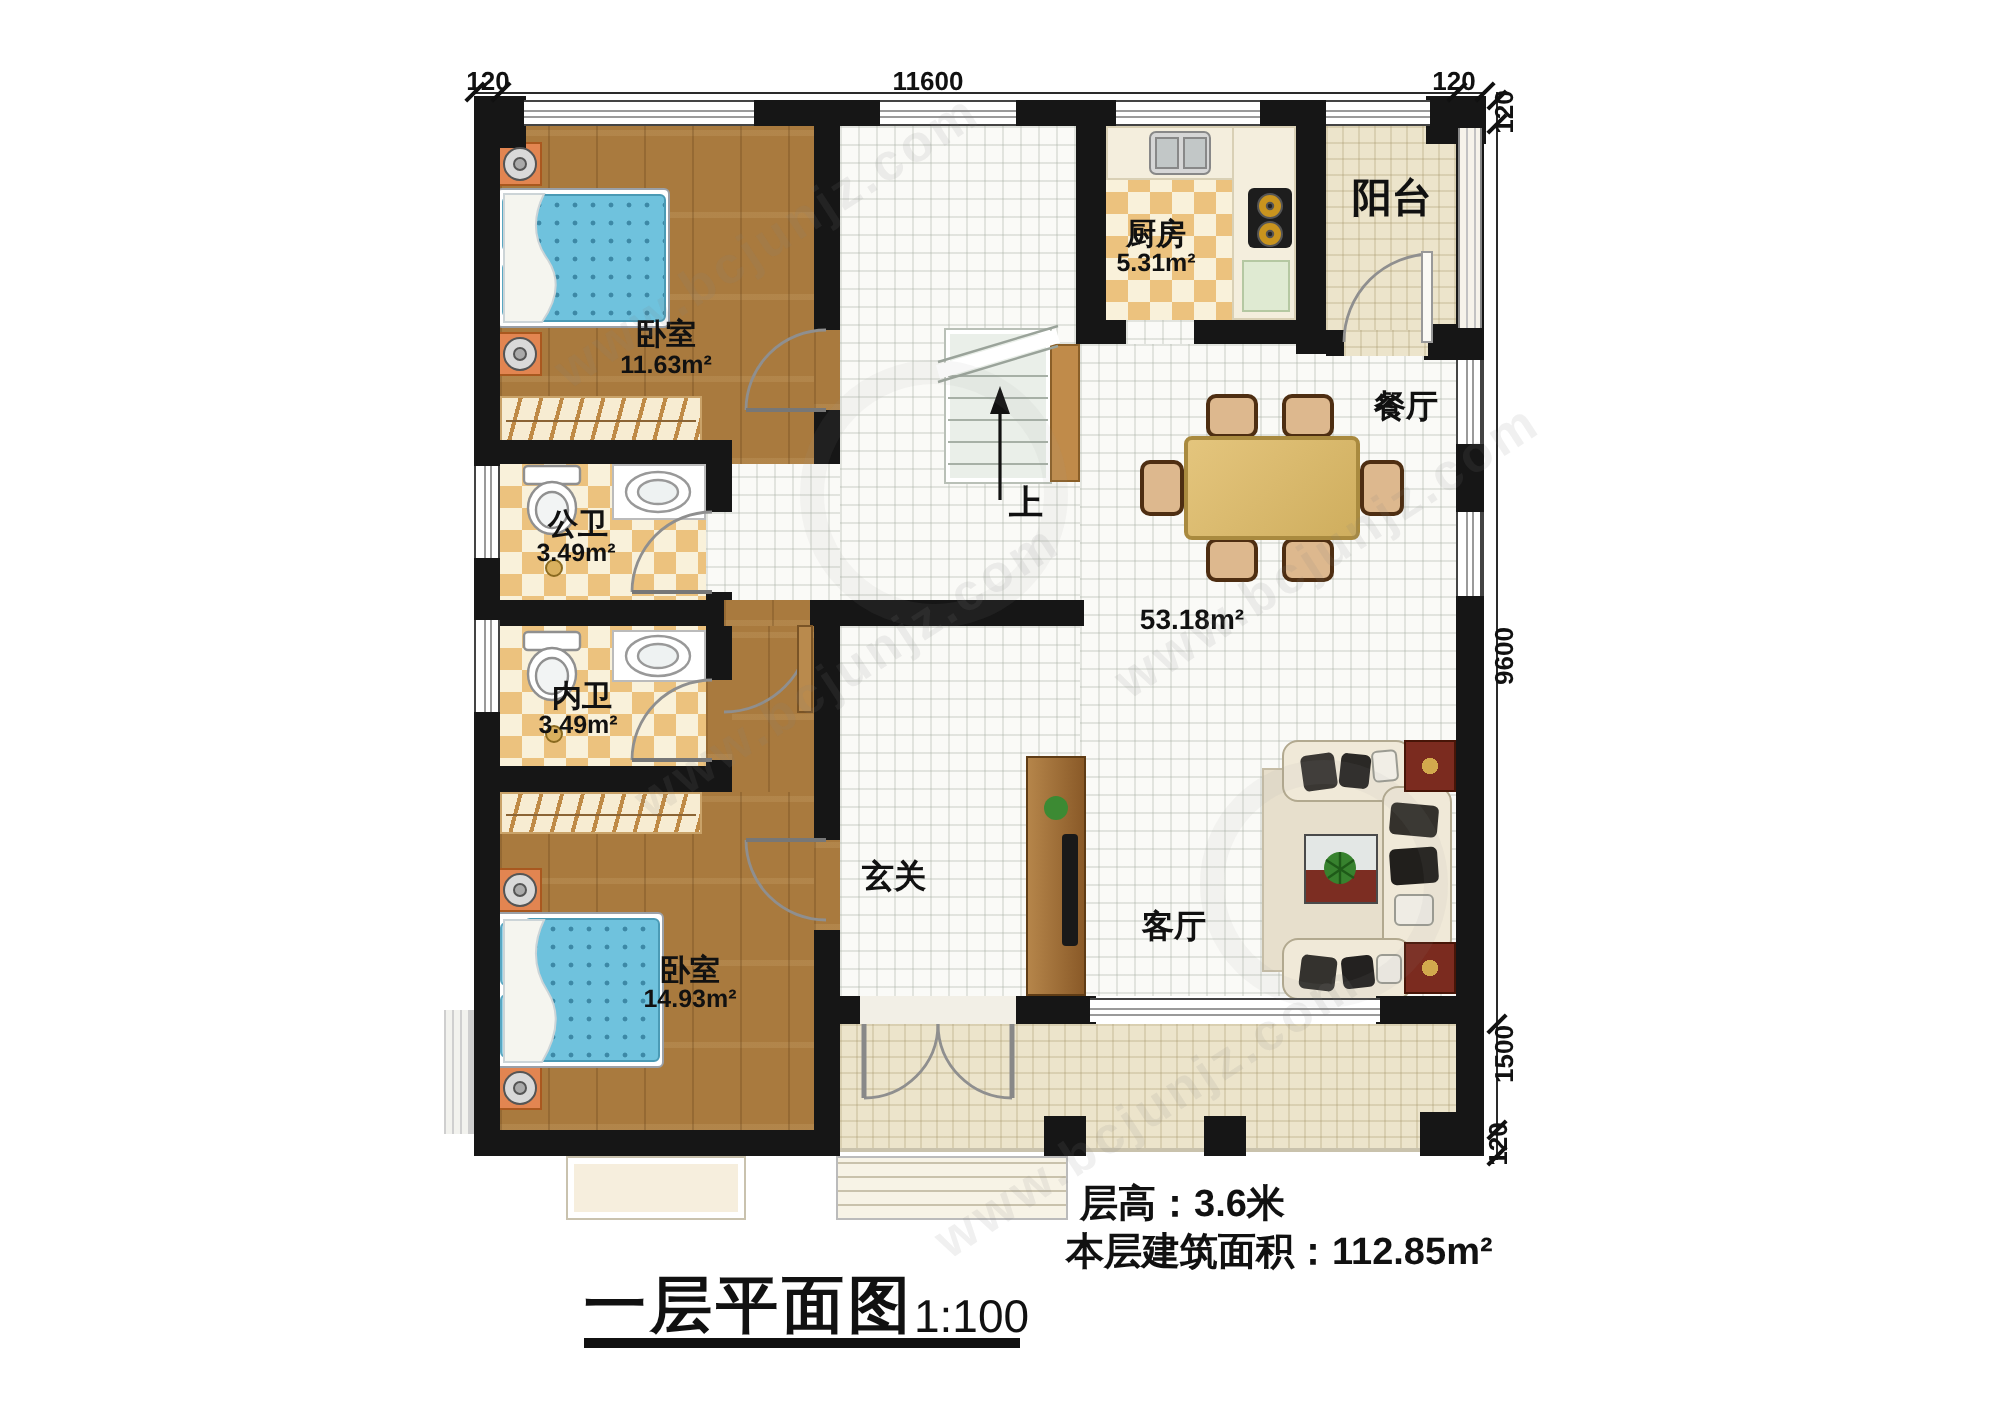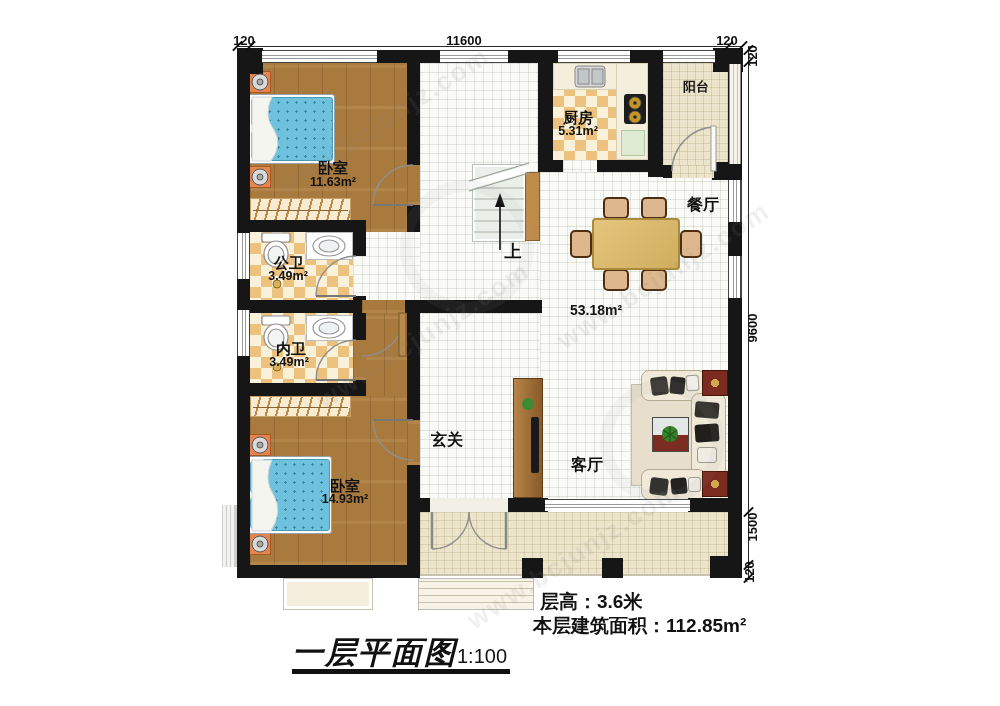--- a/index.html
+++ b/index.html
@@ -44,21 +44,21 @@
   
   .lbl{position:absolute;transform:translate(-50%,-50%);font-weight:700;white-space:nowrap;text-align:center;line-height:1.05;}
   .rname{font-size:15px;}
   .rarea{font-size:12.5px;}
   .dim{position:absolute;font-size:13px;font-weight:700;text-align:center;}
   .vdim{position:absolute;font-size:13px;font-weight:700;transform:translate(-50%,-50%) rotate(-90deg);white-space:nowrap;}
   .tick{position:absolute;width:13px;height:2px;background:#111;transform:rotate(-45deg);}
   .dimline{position:absolute;background:#2a2a2a;}
   
   .f-title{position:absolute;font-size:31px;font-weight:700;letter-spacing:2px;}
-  .f-scale{position:absolute;font-size:20px;font-weight:500;}
+  .f-scale{position:absolute;font-size:23px;font-weight:500;}
   .f-stat{position:absolute;font-size:19px;font-weight:600;white-space:nowrap;}
   .underline{position:absolute;background:#111;}
   .wm{position:absolute;color:rgba(130,130,130,.12);font-size:26px;font-weight:700;
       transform:rotate(-33deg);letter-spacing:2px;white-space:nowrap;pointer-events:none;}
   svg.overlay{position:absolute;left:0;top:0;pointer-events:none;}
 </style>
 </head>
 <body>
 
 <div class="canvas">
@@ -285,21 +285,21 @@
       <circle cx="670" cy="434" r="8" fill="#37822e"></circle>
       <path d="M663,430 L677,439 M664,439 L677,430 M670,426 L670,442" stroke="#1e5a18" stroke-width="1.2"></path>
     </g>
     <circle cx="528" cy="404" r="6" fill="#3c8a33"></circle>
   </svg>
 
   <div class="lbl rname" style="left:333px;top:168px;">卧室</div>
   <div class="lbl rarea" style="left:333px;top:183px;">11.63m²</div>
   <div class="lbl rname" style="left:578px;top:118px;">厨房</div>
   <div class="lbl rarea" style="left:578px;top:132px;">5.31m²</div>
-  <div class="lbl" style="left:696px;top:87px;font-size:13px;">阳台</div>
+  <div class="lbl" style="left:696px;top:100px;font-size:20px;">阳台</div>
   <div class="lbl" style="left:703px;top:205px;font-size:16px;">餐厅</div>
   <div class="lbl rname" style="left:289px;top:263px;">公卫</div>
   <div class="lbl rarea" style="left:288px;top:277px;">3.49m²</div>
   <div class="lbl rname" style="left:291px;top:349px;">内卫</div>
   <div class="lbl rarea" style="left:289px;top:363px;">3.49m²</div>
   <div class="lbl rname" style="left:345px;top:486px;">卧室</div>
   <div class="lbl rarea" style="left:345px;top:500px;">14.93m²</div>
   <div class="lbl" style="left:447px;top:440px;font-size:16px;">玄关</div>
   <div class="lbl" style="left:587px;top:465px;font-size:16px;">客厅</div>
   <div class="lbl" style="left:596px;top:310px;font-size:14px;">53.18m²</div>
@@ -317,21 +317,21 @@
   <div class="tick" style="left:742px;top:564px;"></div>
   <div class="tick" style="left:742px;top:577px;"></div>
   <div class="dim" style="left:226px;top:33px;width:36px;">120</div>
   <div class="dim" style="left:440px;top:33px;width:48px;">11600</div>
   <div class="dim" style="left:709px;top:33px;width:36px;">120</div>
   <div class="vdim" style="left:752px;top:56px;">120</div>
   <div class="vdim" style="left:752px;top:328px;">9600</div>
   <div class="vdim" style="left:752px;top:527px;">1500</div>
   <div class="vdim" style="left:749px;top:572px;">120</div>
 
-  <div class="f-title" style="left:292px;top:632px;font-style:italic;">一层平面图</div>
+  <div class="f-title" style="left:292px;top:632px;">一层平面图</div>
   <div class="f-scale" style="left:457px;top:645px;">1:100</div>
   <div class="underline" style="left:292px;top:669px;width:218px;height:5px;"></div>
   <div class="f-stat" style="left:540px;top:589px;">层高：3.6米</div>
   <div class="f-stat" style="left:523px;top:613px;margin-left:10px;">本层建筑面积：112.85m²</div>
 
   <div class="wm" style="left:260px;top:105px;">www.bcjunjz.com</div>
   <div class="wm" style="left:300px;top:320px;">www.bcjunjz.com</div>
   <div class="wm" style="left:540px;top:260px;">www.bcjunjz.com</div>
   <div class="wm" style="left:450px;top:540px;">www.bcjunjz.com</div>
   <div class="abs" style="left:400px;top:180px;width:110px;height:110px;border:12px solid rgba(150,150,150,.08);border-radius:50%;"></div>

